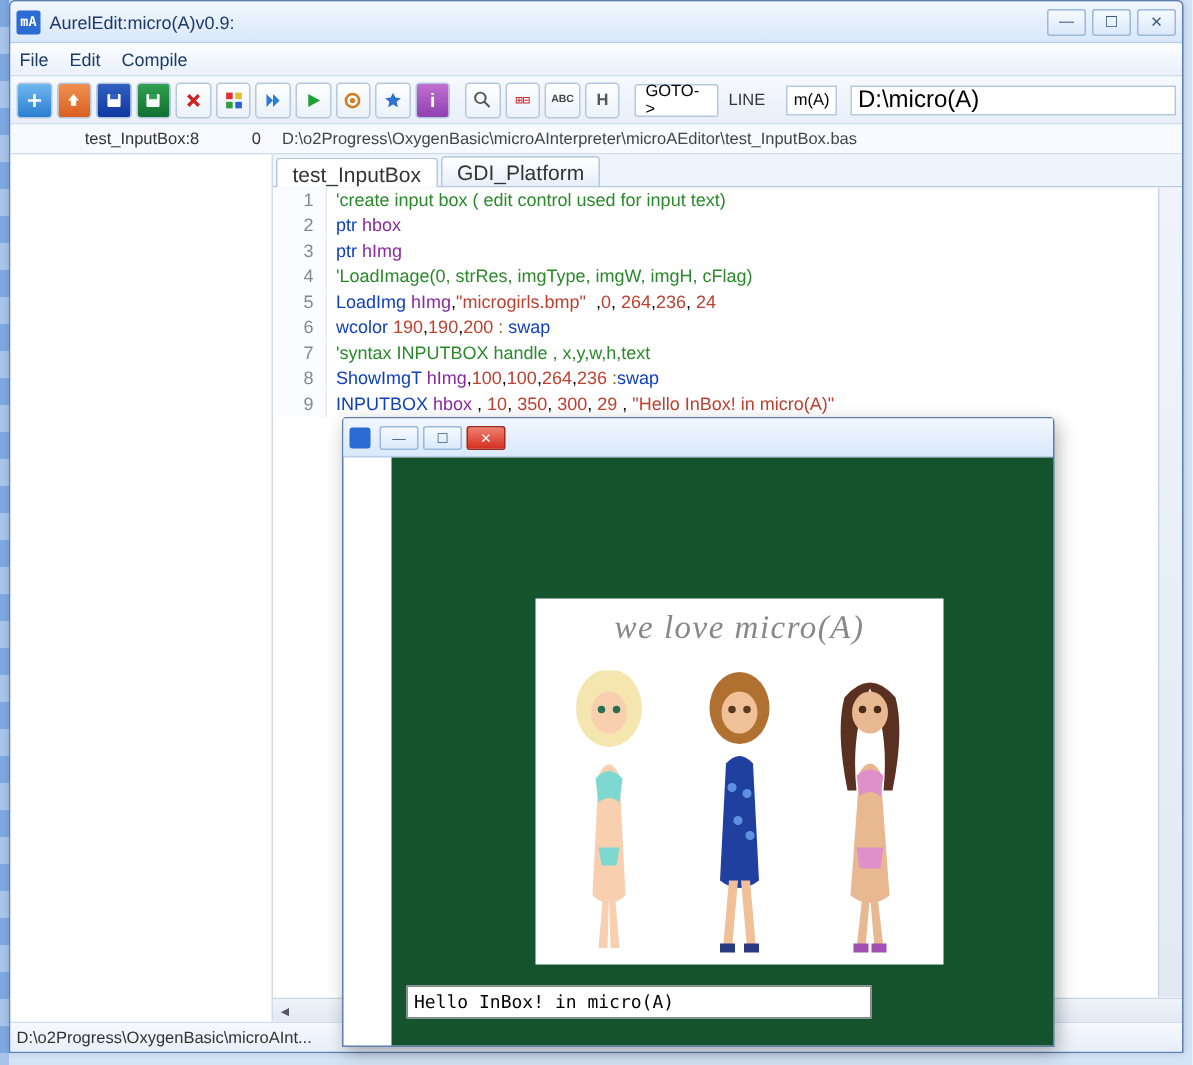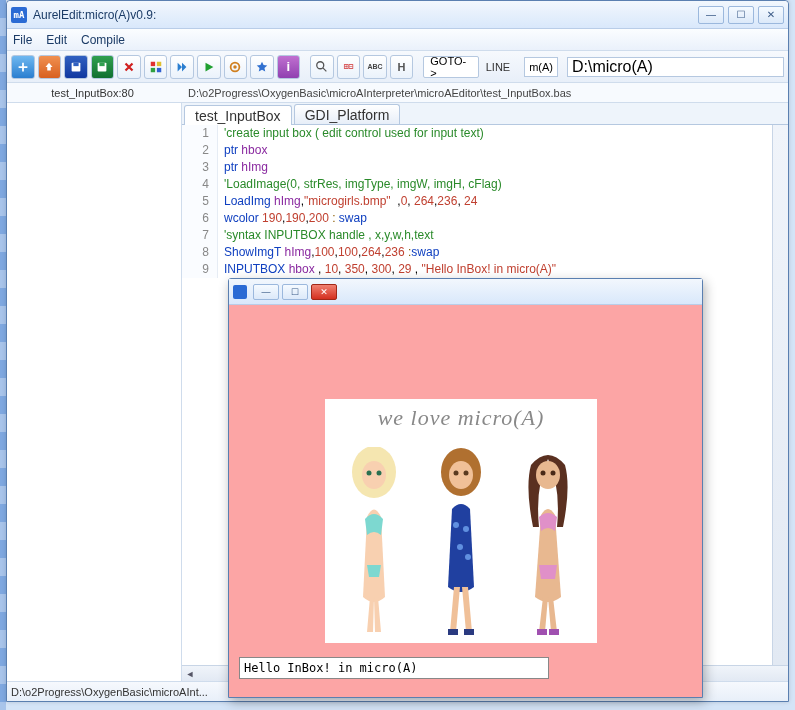--- a/index.html
+++ b/index.html
@@ -22,21 +22,21 @@
 .tbtn { width:24px; height:24px; border:1px solid #b5c8e0; border-radius:3px; background:linear-gradient(#fff,#eaf2fb); display:flex; align-items:center; justify-content:center; font-size:13px;}
 .tbtn svg { width:14px; height:14px;}
 .tsep { width:4px;}
 .tool-goto { height:22px; padding:0 6px; border:1px solid #b5c8e0; background:#fff; font-size:11px; border-radius:2px; display:flex; align-items:center;}
 .tool-line { font-size:11px; margin:0 4px; color:#333;}
 .tool-macro { height:20px; border:1px solid #b5c8e0; padding:0 4px; font-size:11px; background:#fff;}
 .tool-path { flex:1; height:20px; border:1px solid #b5c8e0; background:#fff; font-size:16px; padding:0 4px; margin-left:6px;}
 
 
 .status-row { height:20px; display:flex; align-items:center; font-size:11px; color:#333; border-bottom:1px solid #cfdcec; background:#f7fafe;}
-.status-left { width:175px; padding-left:4px; display:flex; justify-content:center; padding-right:8px;}
+.status-left { width:175px; padding-left:4px; display:flex; justify-content:flex-end; padding-right:8px;gap:35px;}
 .status-path { flex:1; padding-left:6px; color:#444;}
 
 
 .main-area { display:flex; height:calc(100% - 28px - 22px - 32px - 20px - 20px);}
 .side-panel { width:175px; border-right:1px solid #cfdcec; background:#fff;}
 .editor-area { flex:1; display:flex; flex-direction:column; position:relative;}
 
 
 .tabs { height:22px; display:flex; align-items:flex-end; background:#eef4fb; padding-left:2px; border-bottom:1px solid #b5c8e0;}
 .tab { height:20px; padding:0 10px; font-size:14px; border:1px solid #b5c8e0; border-bottom:none; background:linear-gradient(#fff,#e7eef8); border-radius:3px 3px 0 0; margin-right:2px; display:flex; align-items:center; color:#333;}
@@ -61,21 +61,21 @@
 .bottom-status { height:20px; background:linear-gradient(#f6f9fd,#e8eff9); border-top:1px solid #cfdcec; font-size:11px; display:flex; align-items:center; padding-left:4px; color:#333;}
 
 
 .child-window { position:absolute; left:228px; top:278px; width:475px; height:420px; background:#fff; border:1px solid #5a7fb0; box-shadow:2px 4px 12px rgba(0,0,0,.3); border-radius:3px 3px 0 0;}
 .child-titlebar { height:26px; background:linear-gradient(#f2f7fd,#d9e8fb); display:flex; align-items:center; padding:0 4px; border-bottom:1px solid #b9cde8;}
 .child-titlebar .app-icon { width:14px; height:14px; background:#2b6bd4; border-radius:2px; margin-right:6px;}
 .child-titlebar .title { font-size:12px; color:#1b3b66; flex:1;}
 .child-controls { display:flex; gap:3px;}
 .child-btn { width:26px; height:16px; border:1px solid #9bb8dd; border-radius:2px; display:flex; align-items:center; justify-content:center; font-size:9px; background:linear-gradient(#f5faff,#dce9f9); color:#3a5a86;}
 .child-btn.close { background:linear-gradient(#f08070,#d43020); color:#fff; border-color:#a02818;}
-.child-body { height:calc(100% - 26px); background:#fca5a5; position:relative;}
+.child-body { height:calc(100% - 26px); background:#14532d; position:relative;margin-left:32px;}
 .image-box { position:absolute; left:96px; top:94px; width:272px; height:244px; background:#fff; display:flex; flex-direction:column; align-items:center;}
 .image-caption { font:italic 400 22px "Georgia",serif; color:#888; letter-spacing:1px; margin-top:6px;}
 .girls { flex:1; display:flex; align-items:flex-end; justify-content:space-around; width:100%; padding:4px 6px 6px;}
 .girl { width:74px; height:190px; position:relative;}
 .girl svg { width:100%; height:100%;}
 .input-field { position:absolute; left:10px; bottom:18px; width:310px; height:22px; background:#fff; border:1px solid #888; font:12px "Consolas",monospace; padding:2px 4px;}
 
 
 .left-strip { position:absolute; left:0; top:0; width:6px; height:100%; background:repeating-linear-gradient(180deg,#7fa8e0 0 18px,#a8c4ea 18px 36px);}
 </style>

